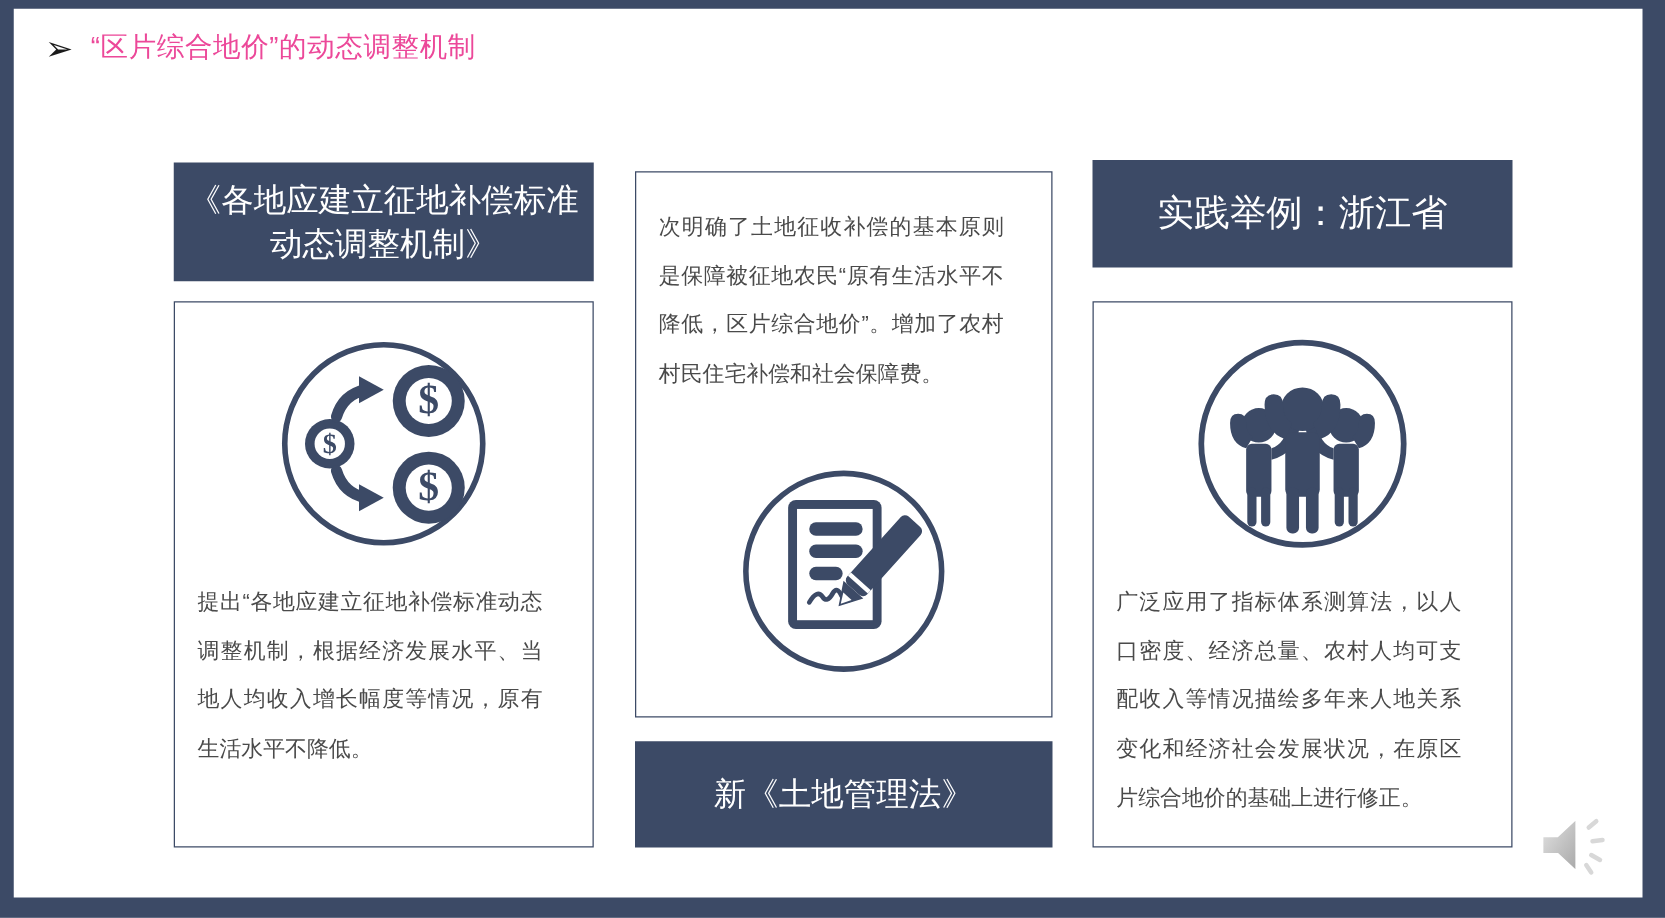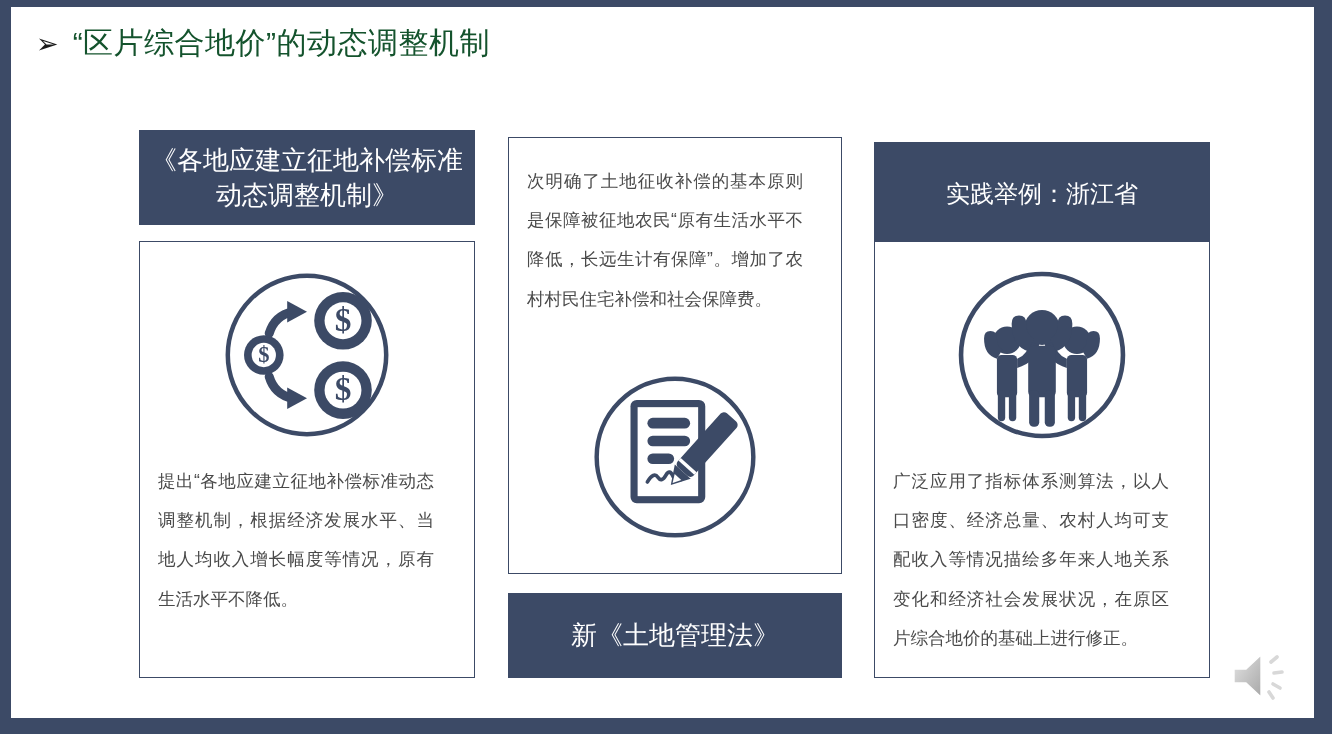--- a/index.html
+++ b/index.html
@@ -38,22 +38,22 @@
     align-items: center;
     gap: 14px;
   }
   .title-bullet {
     font-size: 27px;
     color: #1a1a1a;
     line-height: 1;
     transform: translateY(1px);
   }
   .title-text {
-    font-size: 30px;
-    color: #14532d;
+    font-size: 22px;
+    color: #ec4899;
     letter-spacing: 0.5px;
     white-space: nowrap;
   }
 
   
   .col {
     position: absolute;
     top: 0;
   }
   .col-left   { left: 117px; width: 336px; }
@@ -70,23 +70,23 @@
     text-align: center;
     padding: 6px 10px;
   }
 
   .bar-left {
     left: 11px; top: 123px;
     width: 336px; height: 95px;
     font-size: 26px; line-height: 1.32;
   }
   .bar-right {
-    left: 11px; top: 135px;
-    width: 336px; height: 103px;
-    font-size: 24px;
+    left: 11px; top: 121px;
+    width: 336px; height: 86px;
+    font-size: 29px;
   }
   .bar-mid-bottom {
     left: 11px; top: 586px;
     width: 334px; height: 85px;
     font-size: 26px;
   }
 
   .body-box {
     position: absolute;
     border: 1.5px solid #3c4a66;
@@ -173,21 +173,21 @@
         </svg>
       </div>
 
       <div class="body-text text-left">提出“各地应建立征地补偿标准动态调整机制，根据经济发展水平、当地人均收入增长幅度等情况，原有生活水平不降低。</div>
     </div>
 
     <div class="col col-mid">
 
       <div class="body-box box-mid"></div>
 
-      <div class="body-text text-mid">次明确了土地征收补偿的基本原则是保障被征地农民“原有生活水平不降低，长远生计有保障”。增加了农村村民住宅补偿和社会保障费。</div>
+      <div class="body-text text-mid">次明确了土地征收补偿的基本原则是保障被征地农民“原有生活水平不降低，区片综合地价”。增加了农村村民住宅补偿和社会保障费。</div>
 
       <div class="icon-wrap icon-mid">
         <svg width="178" height="178" viewBox="0 0 200 200" aria-hidden="true">
           <circle cx="100" cy="100" r="88" fill="none" stroke="#3c4a66" stroke-width="5"></circle>
 
           <rect x="50" y="36" width="84" height="116" rx="7" fill="#3c4a66"></rect>
           <rect x="58" y="44" width="68" height="100" fill="#ffffff"></rect>
 
           <rect x="69" y="56" width="48" height="12" rx="6" fill="#3c4a66"></rect>
           <rect x="69" y="76" width="48" height="12" rx="6" fill="#3c4a66"></rect>

